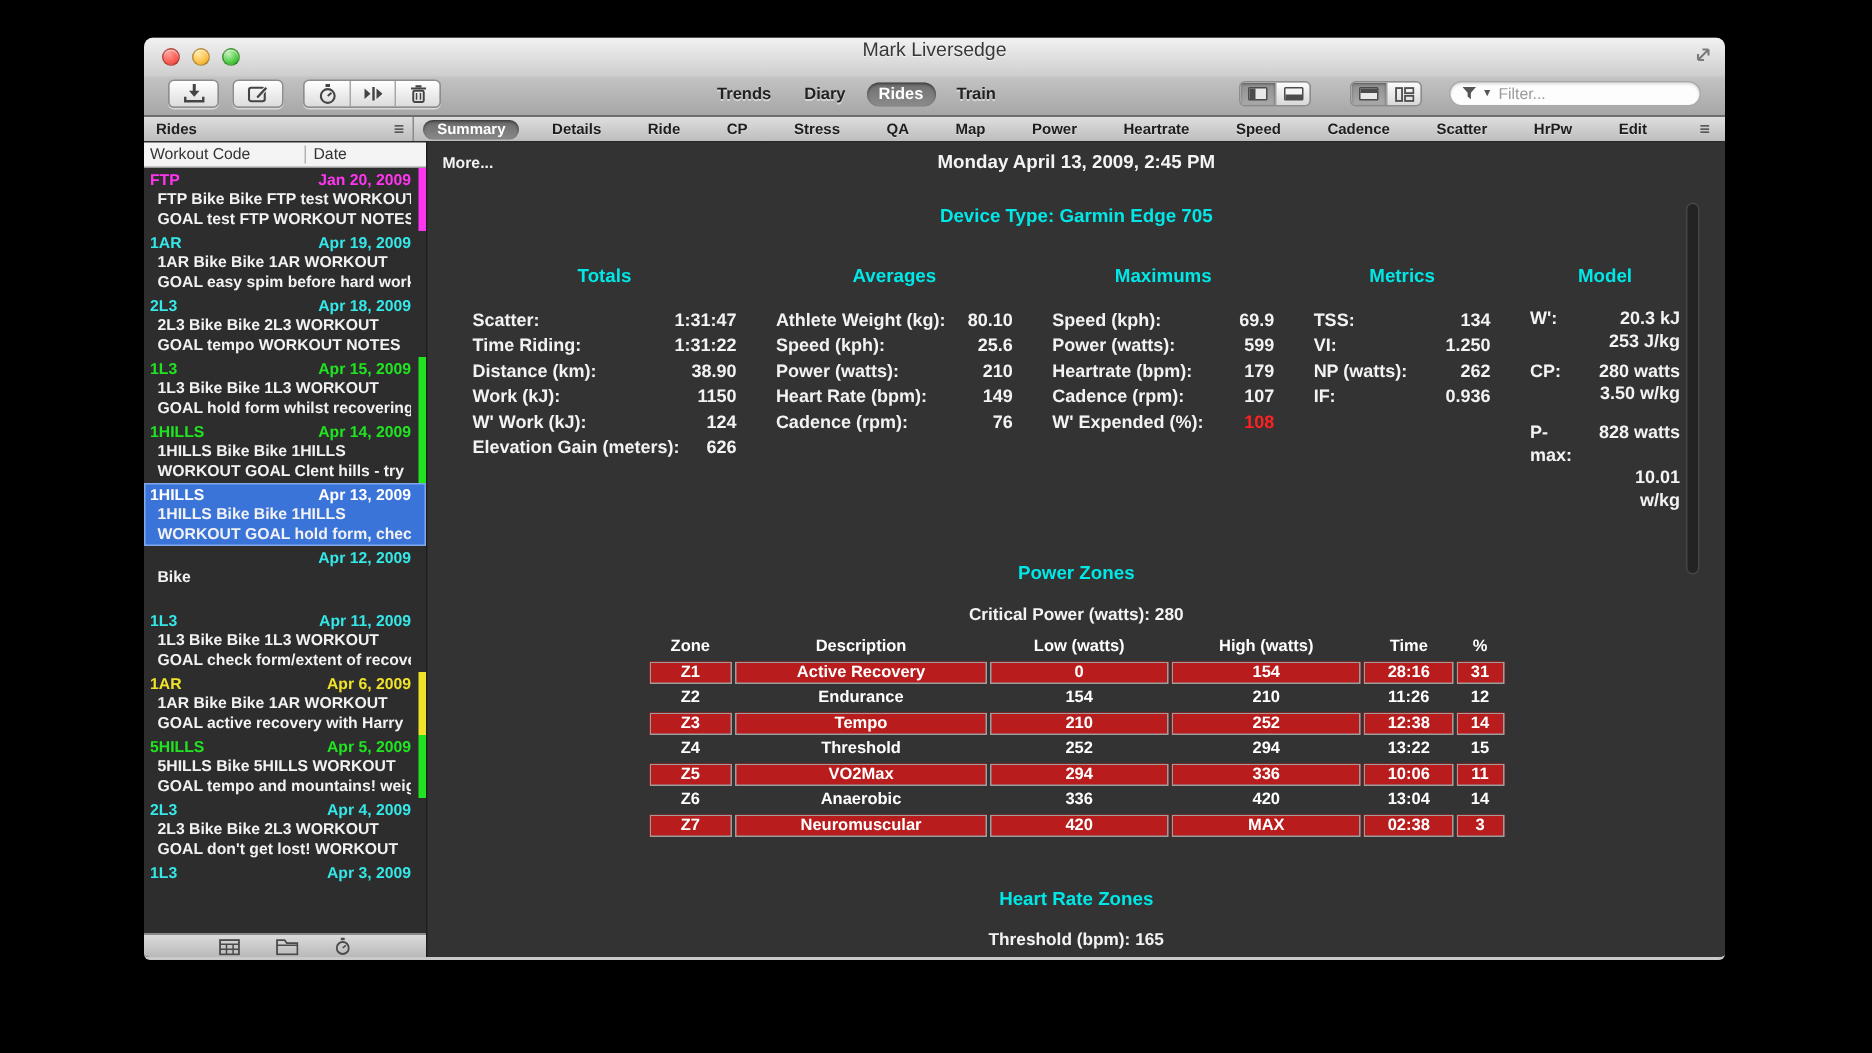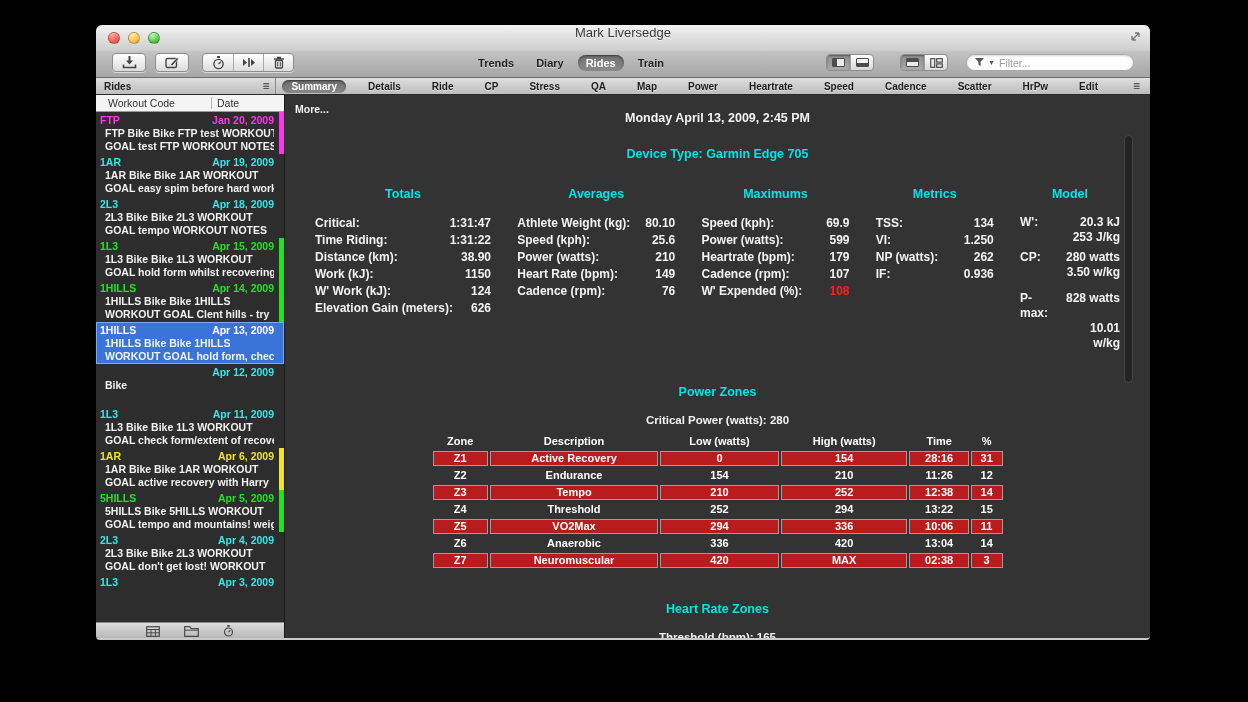--- a/index.html
+++ b/index.html
@@ -62,36 +62,36 @@
   .rtab { font-size:10px; font-weight:700; color:#1d1d1d; text-shadow:0 1px 0 rgba(255,255,255,.45);
     padding:1px 9px; border-radius:8px; white-space:nowrap; }
   .rtab.active { background:linear-gradient(#6a6a6a,#898989); color:#fff; text-shadow:none;
     box-shadow:inset 0 1px 2px rgba(0,0,0,.5); }
   .rt-spacer { flex:1; }
 
   
   .content { display:flex; height:544px; }
   .sidebar { width:189px; display:flex; flex-direction:column; background:#2d2d2d; border-right:1px solid #1c1c1c; }
   .colhead { height:17px; background:#f4f4f4; display:flex; align-items:center;
-    font-size:10.5px; color:#333; border-bottom:1px solid #9a9a9a;padding-left:8px; }
+    font-size:10.5px; color:#333; border-bottom:1px solid #9a9a9a; }
   .colhead .c1 { width:108px; padding-left:4px; border-right:1px solid #b5b5b5; }
   .colhead .c2 { padding-left:5px; }
   .ridelist { flex:1; overflow:hidden; }
   .ride-row { height:42px; position:relative; padding:2px 10px 0 4px; }
   .ride-row.selected { background:#3b74d9; outline:1px solid #7fa9ec; outline-offset:-1px; }
   .ride-top { display:flex; justify-content:space-between; font-size:10.5px; font-weight:700; line-height:13px; }
   .ride-line { font-size:10.5px; font-weight:700; color:#f2f2f2; line-height:13px; padding-left:5px;
     white-space:nowrap; overflow:hidden; }
   .ride-bar { position:absolute; right:0; top:0; bottom:0; width:5px; }
   .side-foot { height:17px; background:linear-gradient(#dcdcdc,#b6b6b6); border-top:1px solid #8a8a8a;
     display:flex; align-items:center; justify-content:center; gap:24px; }
 
   .main { flex:1; position:relative; background:#333; color:#f3f3f3; overflow:hidden; }
   .more { position:absolute; left:10px; top:8px; font-size:10.5px; font-weight:700; color:#f3f3f3; }
-  .ride-date { text-align:center; padding-top:16px; font-size:12.5px; font-weight:700; }
+  .ride-date { text-align:center; padding-top:6px; font-size:12.5px; font-weight:700; }
   .device { text-align:center; margin-top:22px; font-size:12.5px; font-weight:700; }
 
   .sumrow { display:flex; justify-content:space-between; margin:26px 30px 0 30px; }
   .sumcol h3 { text-align:center; font-size:12.5px; font-weight:700; margin-bottom:14px; }
   .srow { display:flex; justify-content:space-between; font-size:12px; font-weight:700; line-height:17px; }
   .srow .sv { text-align:right; }
   .sumcol.model .srow { line-height:15px; }
   .sumcol.model .srow .sl { width:36px; overflow-wrap:break-word; }
   .sumcol.model .srow .sv { white-space:pre-line; }
   .sumcol.model .srow.gap1 { margin-top:5px; }
@@ -388,21 +388,21 @@
 
     <div class="main">
       <div class="more">More...</div>
       <div class="ride-date">Monday April 13, 2009, 2:45 PM</div>
       <div class="device accent" style="color: rgb(0, 231, 231);">Device Type: Garmin Edge 705</div>
 
       <div class="sumrow">
           <div class="sumcol" style="width: 176px;">
             <h3 class="accent" style="color: rgb(0, 231, 231);">Totals</h3>
             <div class="srow">
-              <span class="sl">Critical:</span>
+              <span class="sl">Scatter:</span>
               <span class="sv">1:31:47</span>
             </div>
             <div class="srow">
               <span class="sl">Time Riding:</span>
               <span class="sv">1:31:22</span>
             </div>
             <div class="srow">
               <span class="sl">Distance (km):</span>
               <span class="sv">38.90</span>
             </div>

